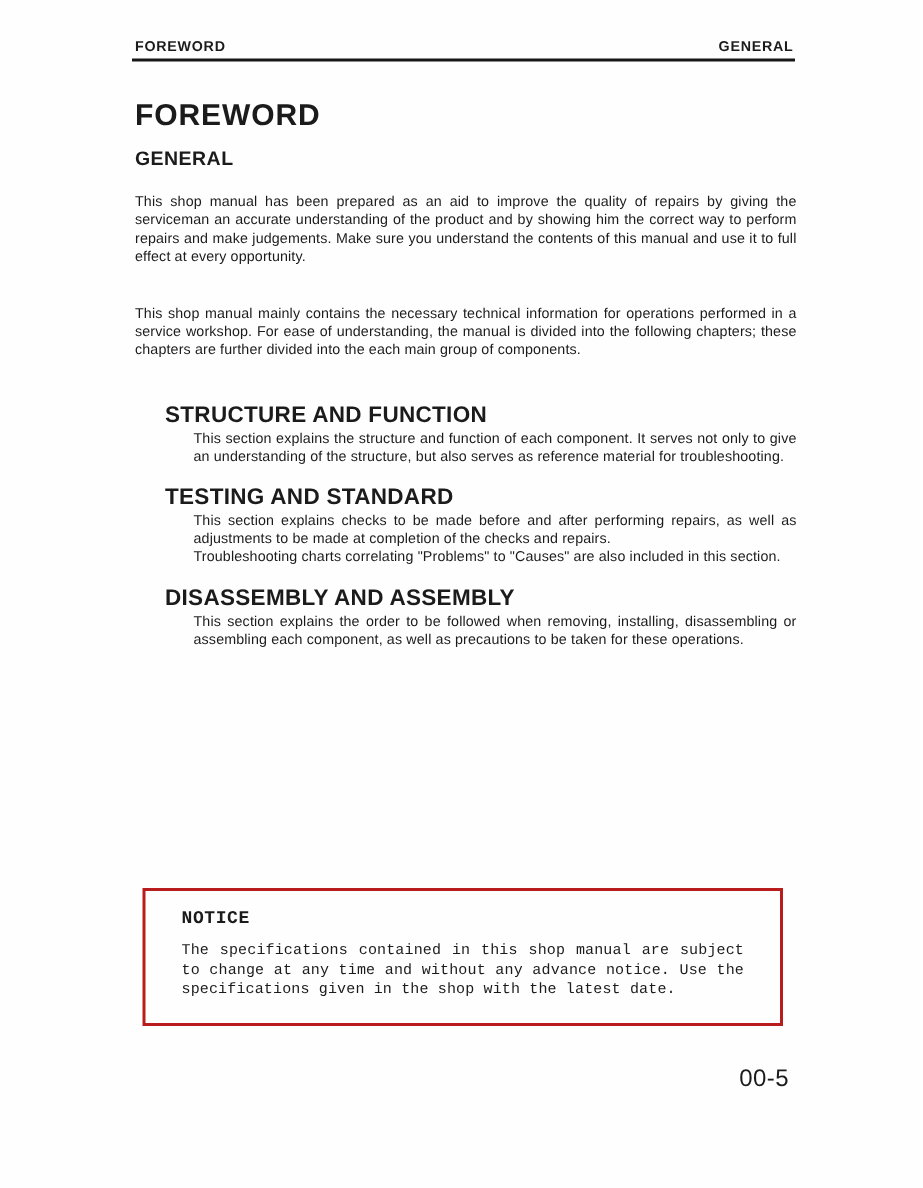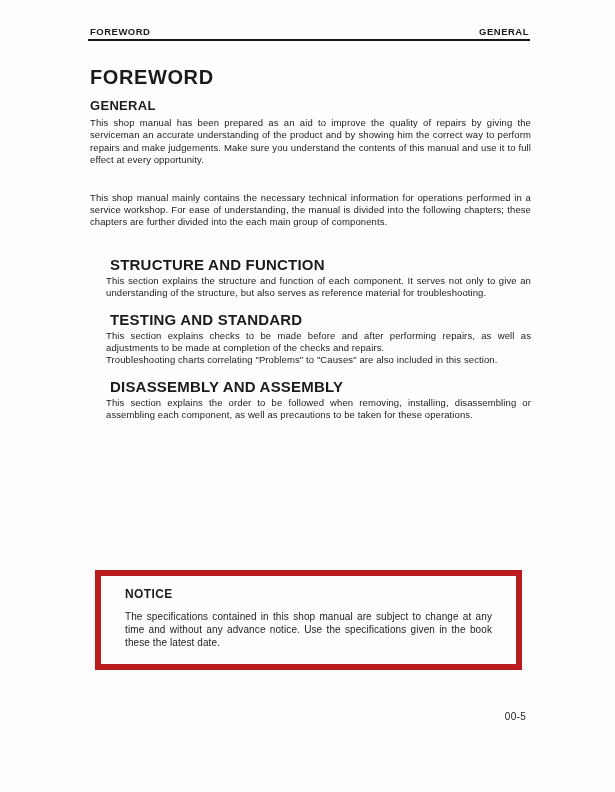--- a/index.html
+++ b/index.html
@@ -50,67 +50,68 @@
   .page-subtitle {
     font-size: 13px;
     font-weight: bold;
     margin-top: 9px;
     letter-spacing: 0.3px;
   }
   .body-text {
     font-size: 9.5px;
     line-height: 12.4px;
     text-align: justify;
-    margin-top: 4px;
+    margin-top: 16px;
     letter-spacing: 0.1px;
   }
   .intro-2 { margin-top: 25px; }
   .sections { margin-top: 27px; }
   .section { margin-bottom: 11px; }
   .section-heading {
     font-size: 15px;
     font-weight: bold;
     margin-left: 20px;
     margin-bottom: 2px;
     letter-spacing: 0.2px;
   }
   .section-para {
     font-size: 9.5px;
     line-height: 12.4px;
     text-align: justify;
-    margin-left: 16px;
+    margin-left: 39px;
     letter-spacing: 0.1px;
   }
   .notice-box {
     position: absolute;
-    top: 570px;
+    top: 592px;
     left: 95px;
     width: 427px;
     min-height: 87px;
-    border: 6px solid #b91c1c;
+    border: 2px solid #b91c1c;
     padding: 11px 24px 14px 24px;
     background: #fefefe;
+    font-family: Liberation Mono, monospace;
   }
   .notice-title {
     font-size: 12px;
     font-weight: bold;
     letter-spacing: 0.4px;
   }
   .notice-body {
     margin-top: 9px;
     font-size: 10px;
     line-height: 13.2px;
     text-align: justify;
     letter-spacing: 0.1px;
   }
   .page-number {
     position: absolute;
     top: 711px;
     right: 87px;
-    font-size: 10px;
+    font-size: 16px;
     letter-spacing: 0.3px;
   }
 </style>
 </head>
 <body>
 
 <div class="page">
 
   <header class="running-header">
     <span>FOREWORD</span>
@@ -144,18 +145,18 @@
       </div>
 
       <div class="section">
       </div>
 
     </div>
   </main>
 
   <div class="notice-box">
     <h3 class="notice-title">NOTICE</h3>
-    <p class="notice-body">The specifications contained in this shop manual are subject to change at any time and without any advance notice. Use the specifications given in the book these the latest date.</p>
+    <p class="notice-body">The specifications contained in this shop manual are subject to change at any time and without any advance notice. Use the specifications given in the shop with the latest date.</p>
   </div>
 
   <div class="page-number">00-5</div>
 
 </div>
 
 </body></html>

